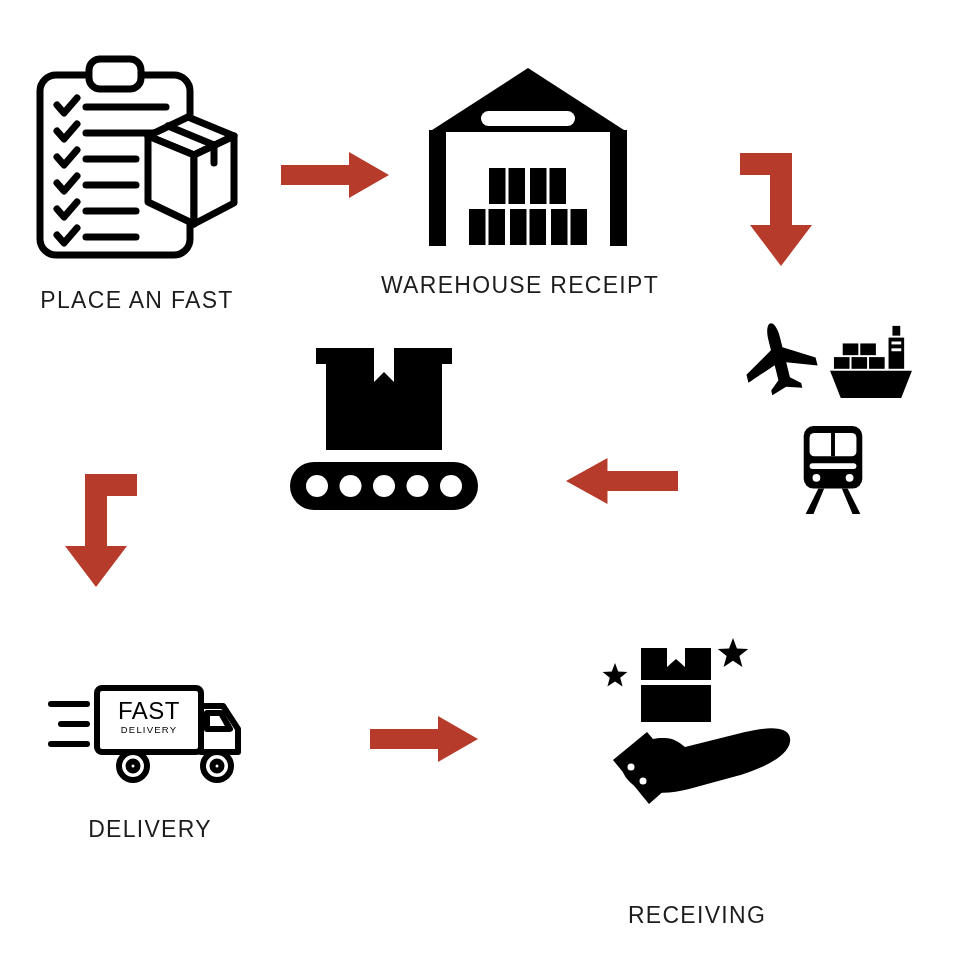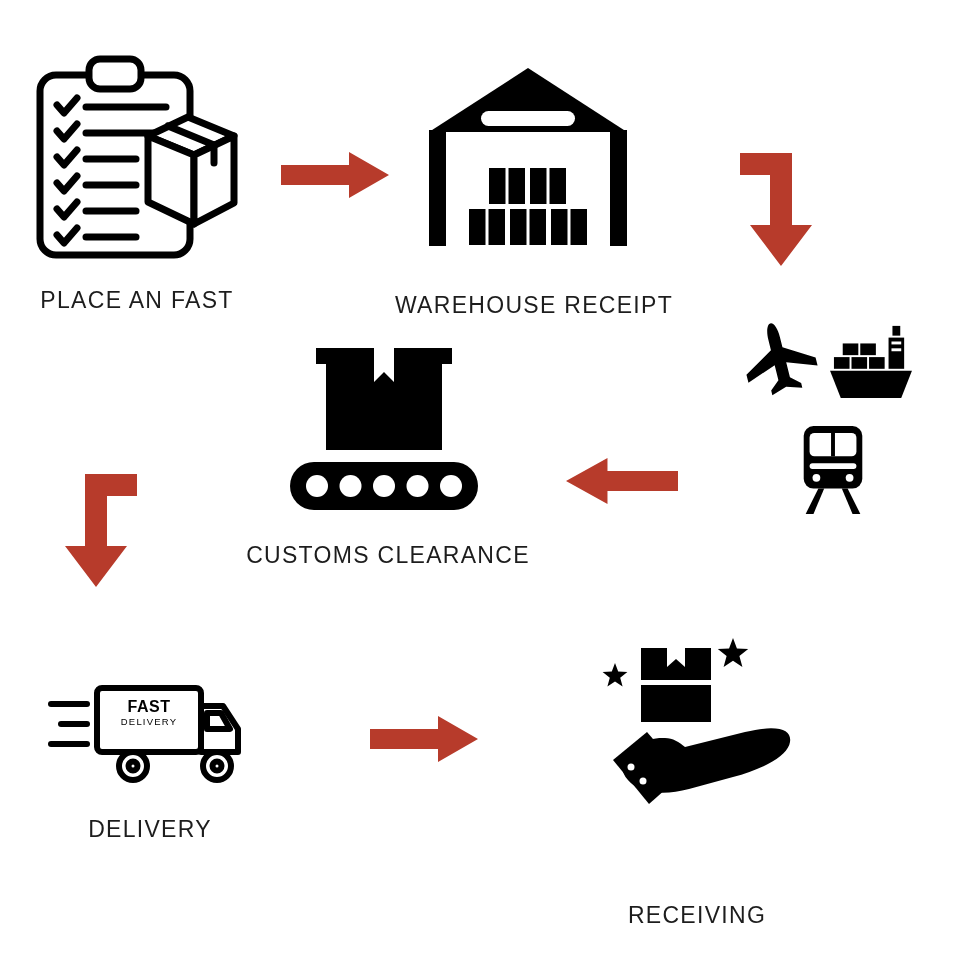--- a/index.html
+++ b/index.html
@@ -25,21 +25,21 @@
   .icon-wrap { position: absolute; line-height: 0; }
   .plane-tilt svg { transform: rotate(-14deg); }
   .truck-wrap { position: absolute; width: 210px; height: 115px; }
   .truck-text {
     position: absolute;
     left: 58px; top: 22px; width: 92px;
     text-align: center;
     line-height: 1.1;
     color: var(--icon-ink, #000);
   }
-  .truck-text .t1 { font-size: 16px; font-weight: bold; letter-spacing: 0.5px; display: block; }
+  .truck-text .t1 { font-size: 24px; font-weight: normal; letter-spacing: 0.5px; display: block; }
   .truck-text .t2 { font-size: 9.5px; letter-spacing: 1.2px; display: block; margin-top: 1px; }
 </style>
 </head>
 <body>
 
 <div class="canvas">
 
   <div class="icon-wrap" style="left:30px; top:50px;">
     <svg viewBox="0 0 212 212" width="212" height="212">
       <g fill="none" stroke="var(--icon-ink,#000)" stroke-width="7" stroke-linecap="round" stroke-linejoin="round">
@@ -88,21 +88,21 @@
       <g fill="#fff">
         <rect x="52" y="43" width="94" height="15" rx="7.5"></rect>
         <rect x="76.5" y="100" width="3" height="36"></rect>
         <rect x="117.5" y="100" width="3" height="36"></rect>
         <rect x="56.5" y="141" width="3" height="36"></rect>
         <rect x="97.5" y="141" width="3" height="36"></rect>
         <rect x="138.5" y="141" width="3" height="36"></rect>
       </g>
     </svg>
   </div>
-  <div class="step-label" style="left:534px; top:272px;margin-top:20px;">WAREHOUSE RECEIPT</div>
+  <div class="step-label" style="left:520px; top:272px;">WAREHOUSE RECEIPT</div>
 
   <div class="icon-wrap" style="left:740px; top:153px;">
     <svg viewBox="0 0 75 115" width="75" height="115">
       <path fill="var(--arrow-red,#b73b2b)" d="M0 0 H52 V72 H72 L41 113 L10 72 H30 V22 H0 Z"></path>
     </svg>
   </div>
 
   <div class="icon-wrap plane-tilt" style="left:741px; top:320px;">
     <svg viewBox="0 0 64 64" width="76" height="76">
       <path fill="var(--icon-ink,#000)" d="M32 2 C35 2 37 8 37 15 L37 24 L62 39 L62 46 L37 37 L37 50 L45 57 L45 61 L32 57 L19 61 L19 57 L27 50 L27 37 L2 46 L2 39 L27 24 L27 15 C27 8 29 2 32 2 Z"></path>
@@ -159,21 +159,20 @@
       <polygon points="84,0 104,0 104,34 94,24 84,34" fill="#fff"></polygon>
       <g fill="#fff">
         <circle cx="27" cy="138" r="11"></circle>
         <circle cx="60.5" cy="138" r="11"></circle>
         <circle cx="94" cy="138" r="11"></circle>
         <circle cx="127.5" cy="138" r="11"></circle>
         <circle cx="161" cy="138" r="11"></circle>
       </g>
     </svg>
   </div>
-  <div class="step-label" style="left:388px; top:542px;">CUSTOMS CLEARANCE</div>
 
   <div class="icon-wrap" style="left:62px; top:474px;">
     <svg viewBox="0 0 75 115" width="75" height="115">
       <path fill="var(--arrow-red,#b73b2b)" d="M75 0 H23 V72 H3 L34 113 L65 72 H45 V22 H75 Z"></path>
     </svg>
   </div>
 
   <div class="truck-wrap" style="left:45px; top:676px;">
     <svg viewBox="0 0 210 115" width="210" height="115">
       <g fill="none" stroke="var(--icon-ink,#000)" stroke-width="6" stroke-linecap="round" stroke-linejoin="round">

